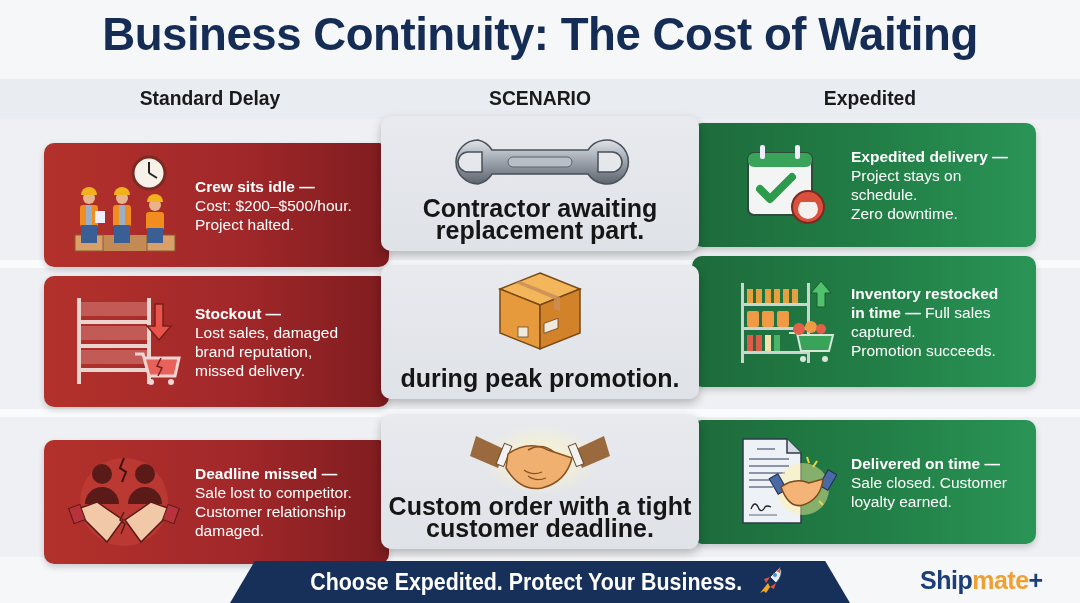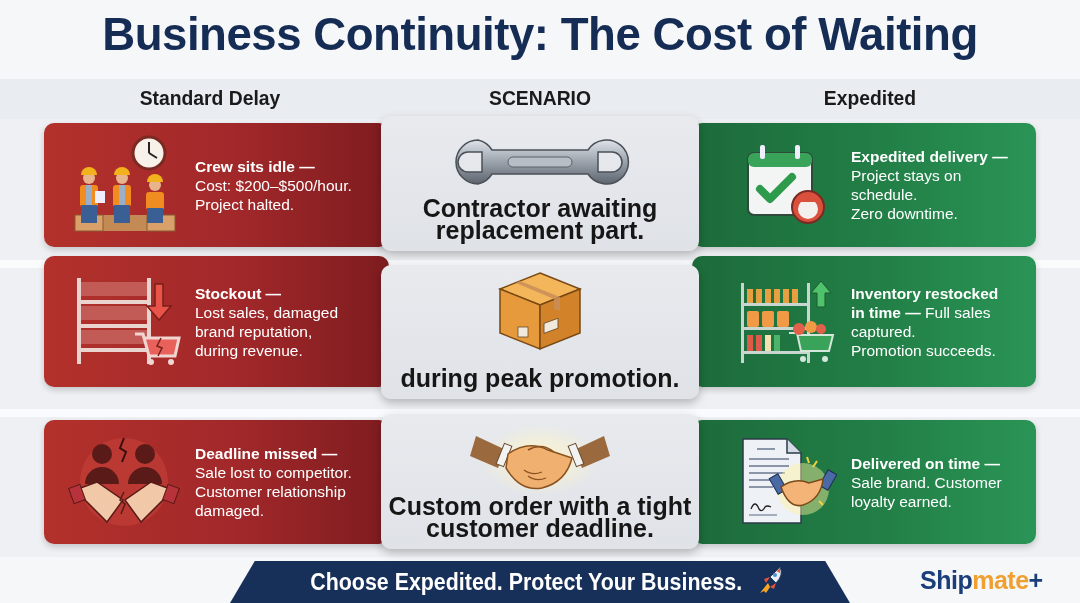--- a/index.html
+++ b/index.html
@@ -38,20 +38,21 @@
   .col-header.right { left: 745px; width: 250px; }
 
   .card {
     position: absolute; border-radius: 10px;
     box-shadow: 0 3px 6px rgba(0,0,0,0.18);
     display: flex; align-items: center;
   }
   .card.red {
     left: 44px; width: 345px;
     background: linear-gradient(90deg, #b3312b 0%, #a2282a 55%, #7e1c1f 100%);
+    margin-top: 20px;
   }
   .card.green {
     left: 692px; width: 344px;
     background: linear-gradient(90deg, #1d6b3b 0%, #217d45 50%, #2a9456 100%);
   }
   .card.mid {
     left: 381px; width: 318px;
     background: linear-gradient(180deg, #e8eaee 0%, #dfe2e7 100%);
     box-shadow: 0 4px 10px rgba(0,0,0,0.25);
     flex-direction: column; justify-content: flex-end;
@@ -205,21 +206,21 @@
       <path d="M68 62 h8 l6 22 h26 l4 -18 h-34" stroke="#f0d6d2" stroke-width="3" fill="#e8615a"></path>
       <circle cx="84" cy="90" r="3" fill="#f0d6d2"></circle>
         <circle cx="104" cy="90" r="3" fill="#f0d6d2"></circle>
       <path d="M94 66 l-4 8 l5 2 l-4 8" stroke="#7a1f1a" stroke-width="1.5" fill="none"></path>
     </svg>
   </div>
   <div class="card-text">
     <div class="bold">Stockout —</div>
     <div>Lost sales, damaged</div>
     <div>brand reputation,</div>
-    <div>during revenue.</div>
+    <div>missed delivery.</div>
   </div>
 </div>
 
 <div class="card mid r2">
   <div class="mid-icon">
     <svg width="100" height="80" viewBox="0 0 100 80">
       <path d="M50 2 L90 18 L50 34 L10 18 Z" fill="#f4b65a" stroke="#7a4a14" stroke-width="1.5"></path>
       <path d="M10 18 L50 34 L50 78 L10 62 Z" fill="#e69a3c" stroke="#7a4a14" stroke-width="1.5"></path>
       <path d="M90 18 L50 34 L50 78 L90 62 Z" fill="#d2832a" stroke="#7a4a14" stroke-width="1.5"></path>
       <path d="M30 10 L70 26 L70 40 L64 38 L64 28 L26 12 Z" fill="#c98e58" opacity="0.85"></path>
@@ -346,21 +347,21 @@
       <path d="M44 52 q14 -10 28 -4 l14 -4 q-2 20 -20 26 q-14 4 -22 -18 z" fill="#f4b377" stroke="#7a4a1a" stroke-width="1.5"></path>
       <g stroke="#f5d23c" stroke-width="2">
           <line x1="70" y1="22" x2="72" y2="28"></line>
           <line x1="80" y1="26" x2="76" y2="32"></line>
           <line x1="86" y1="70" x2="82" y2="66"></line>
         </g>
     </svg>
   </div>
   <div class="card-text">
     <div class="bold">Delivered on time —</div>
-    <div>Sale brand. Customer</div>
+    <div>Sale closed. Customer</div>
     <div>loyalty earned.</div>
   </div>
 </div>
 
 <div class="cta">
   <span class="cta-text">Choose Expedited. Protect Your Business.</span>
   <span>
     <svg width="28" height="30" viewBox="0 0 28 30">
       <path d="M22 2 q4 8 -4 16 l-6 -6 q8 -8 10 -10 z" fill="#e9eef5" stroke="#2a3a55"></path>
       <path d="M22 2 q-2 4 -4 4 l4 2 z" fill="#e4533c"></path>

